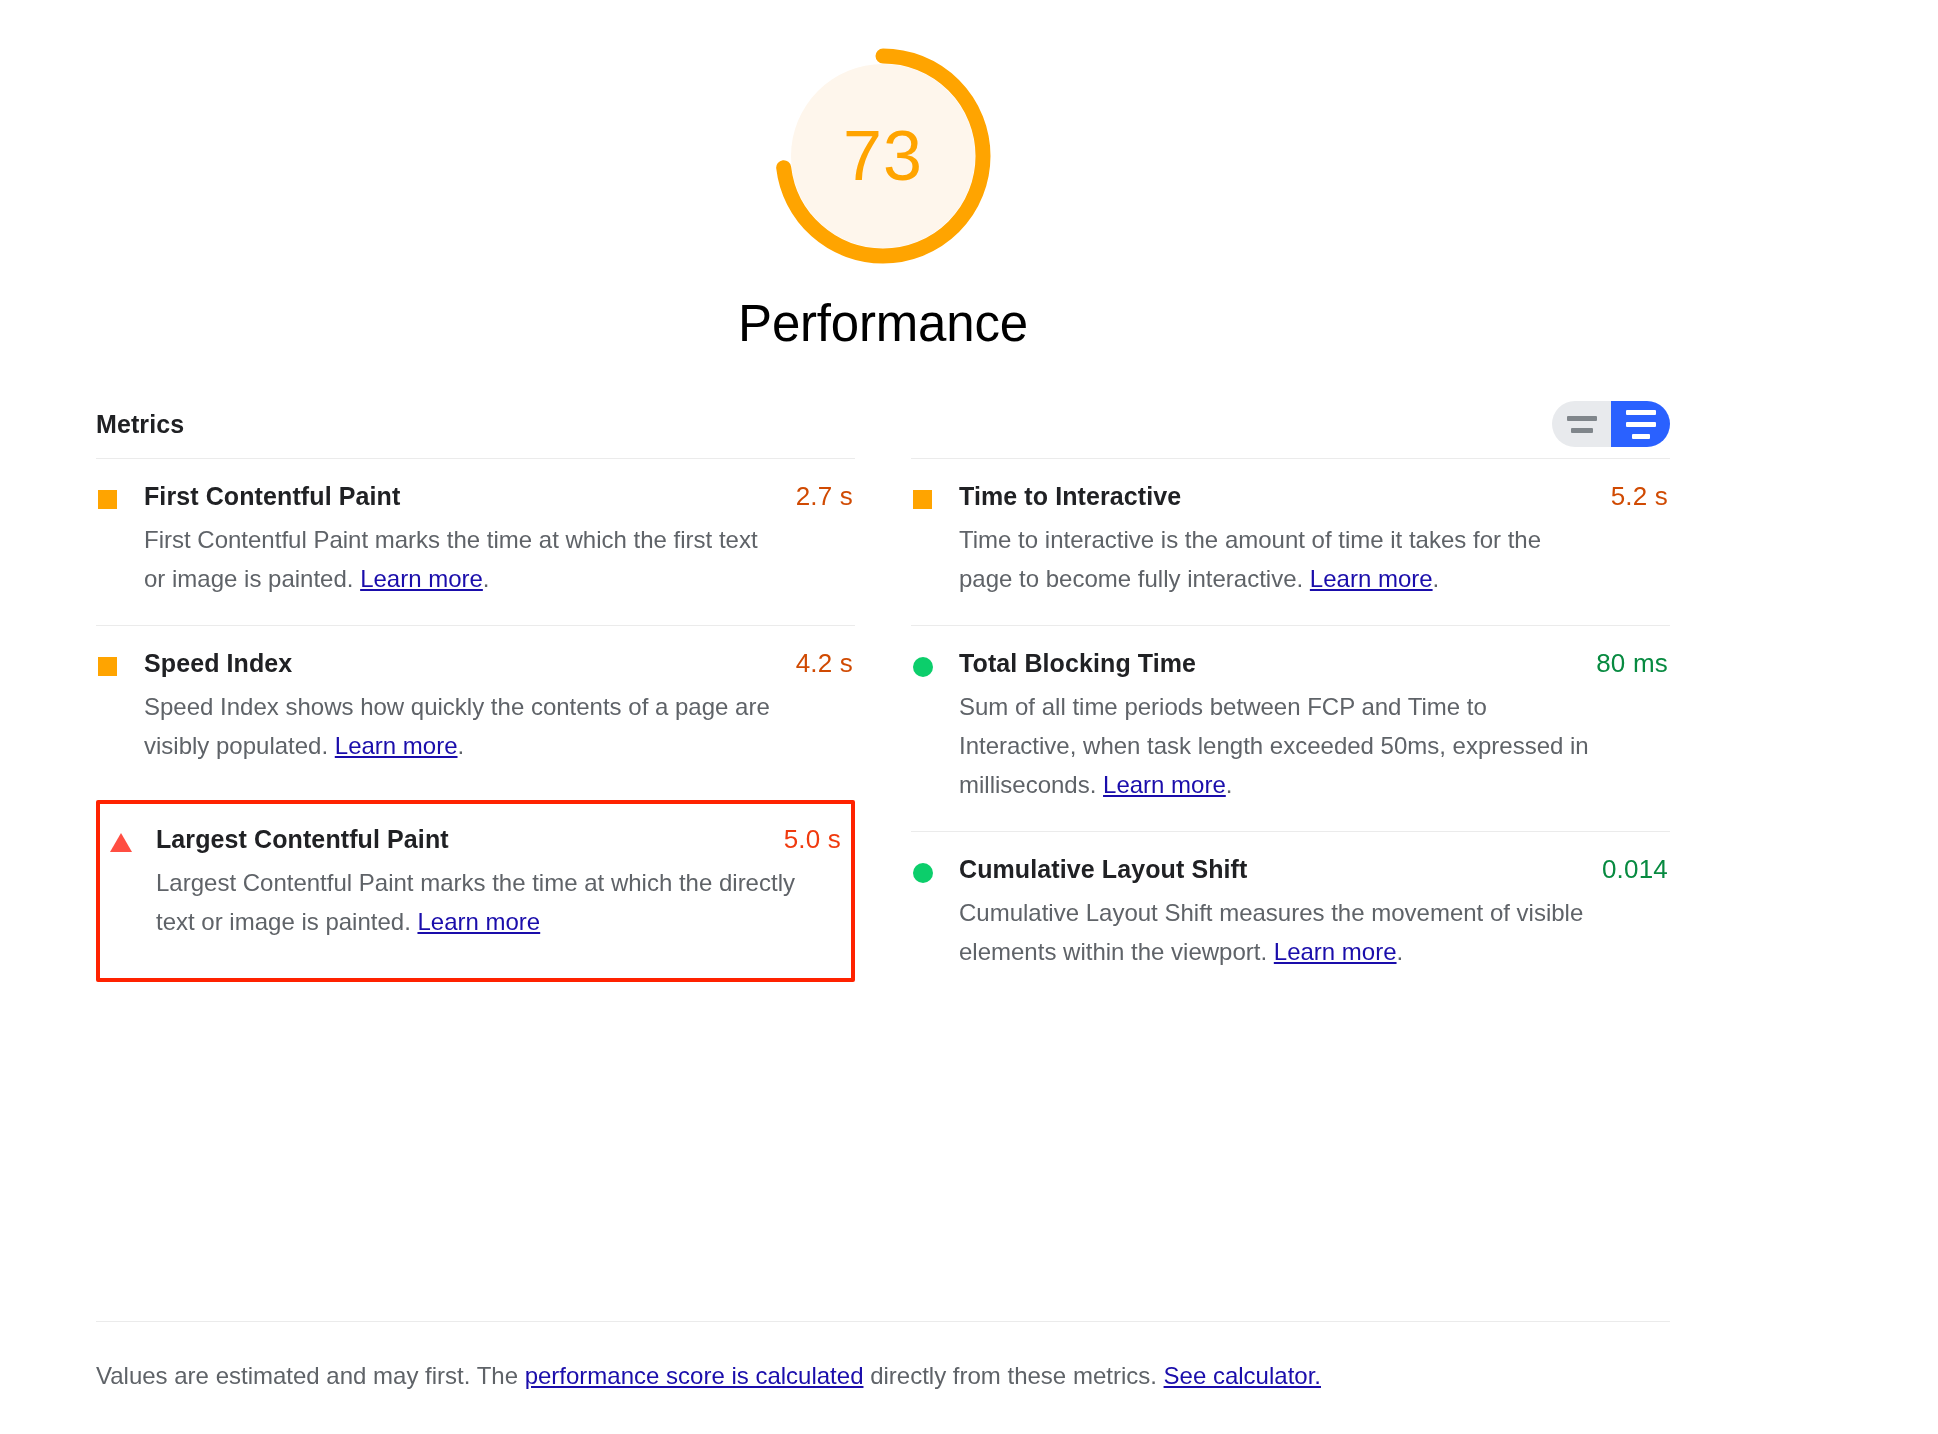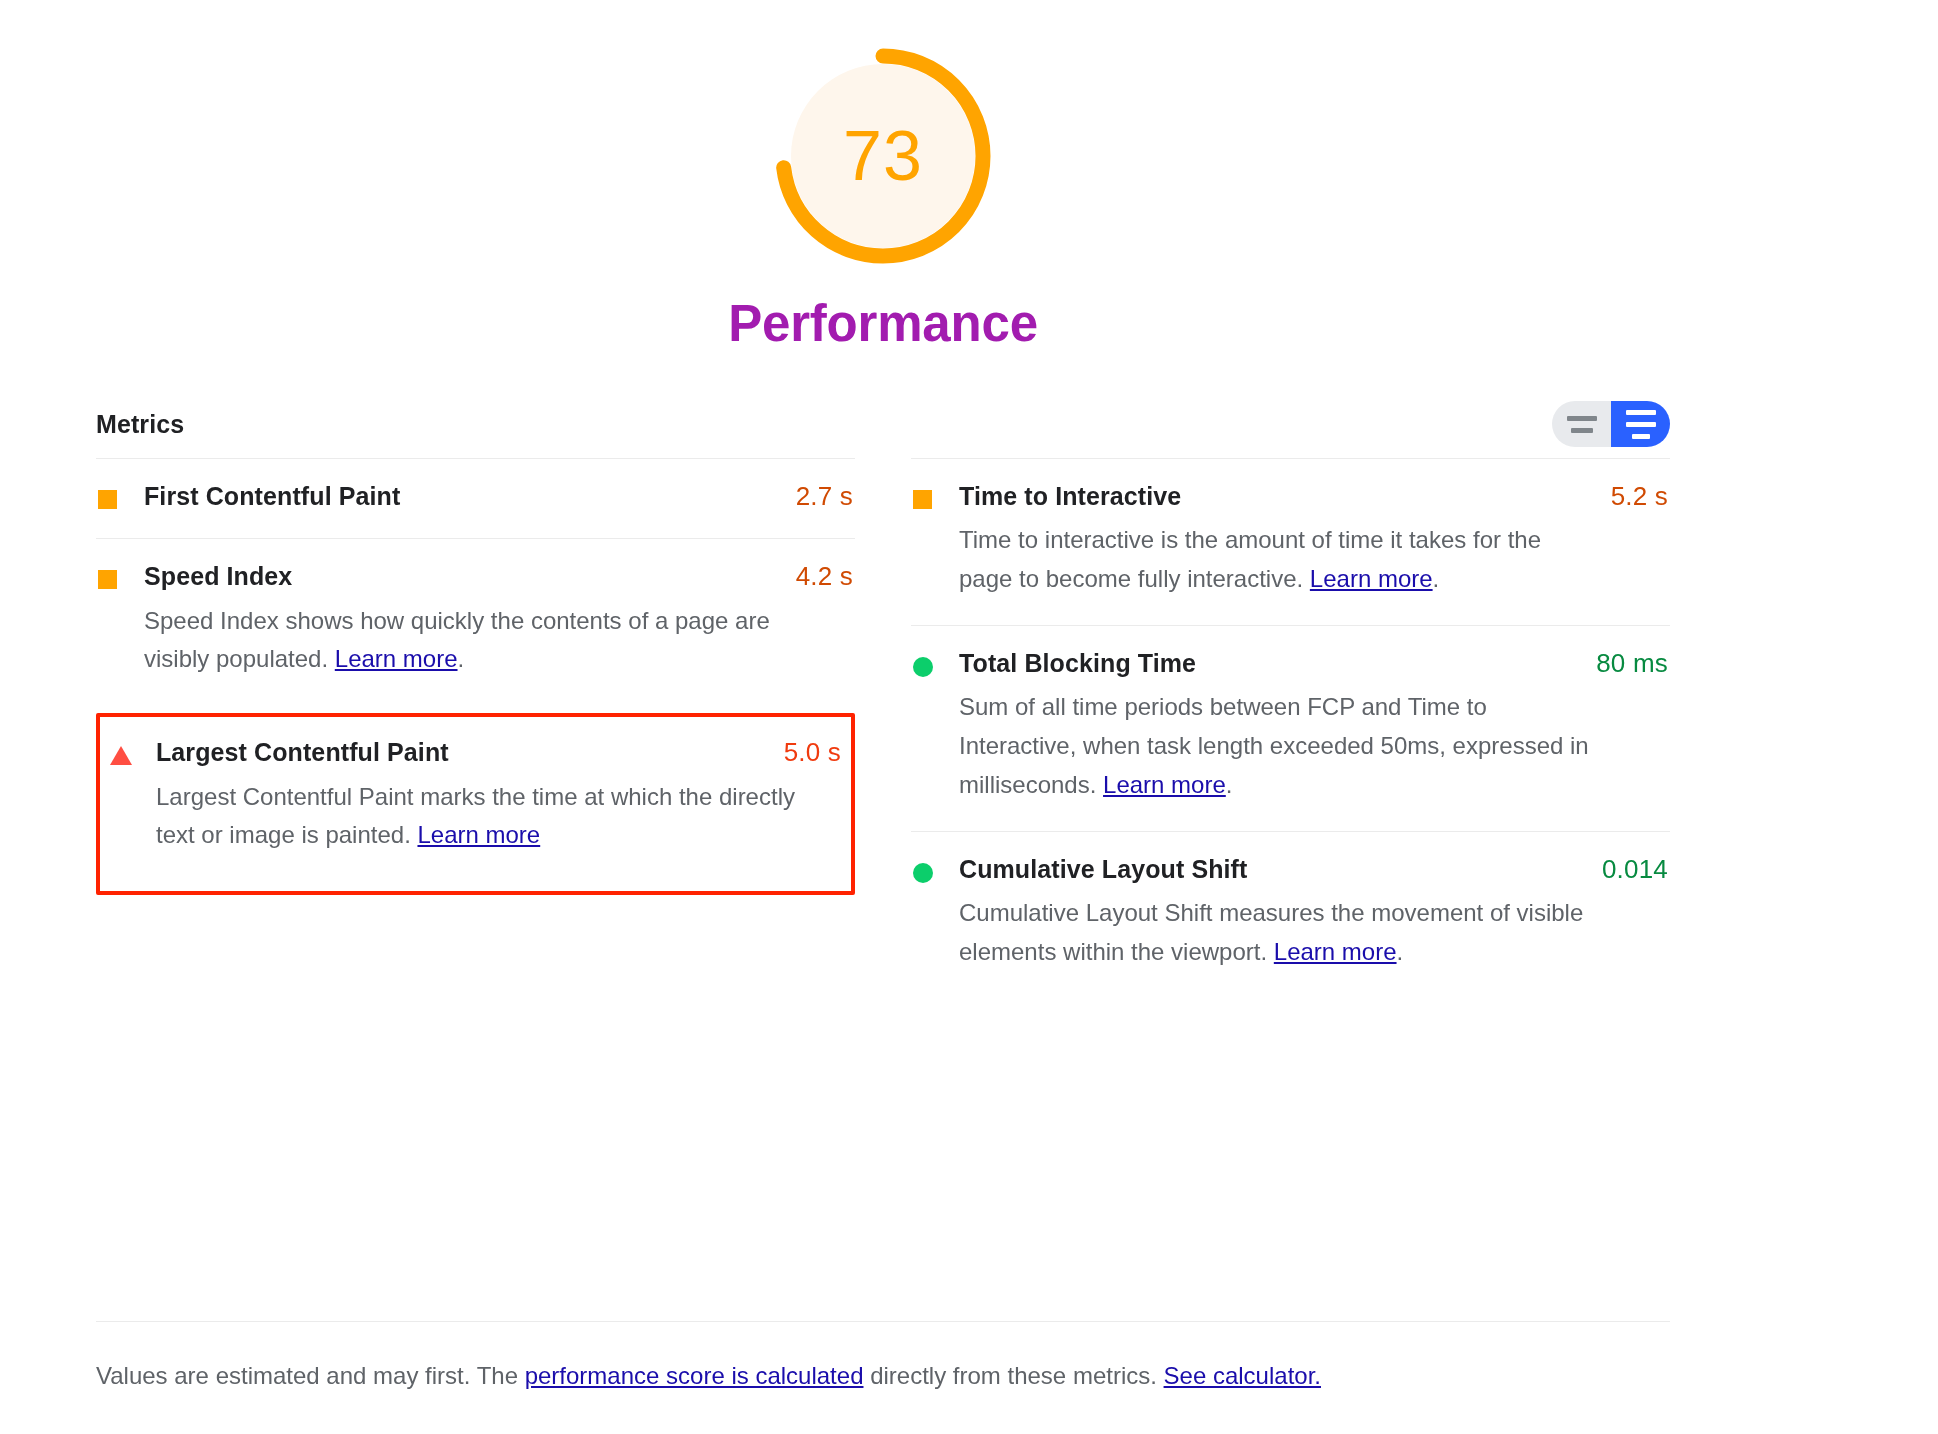--- a/index.html
+++ b/index.html
@@ -57,22 +57,22 @@
     font-size: 70px;
     font-weight: 400;
     letter-spacing: 1px;
     color: #FFA400;
     line-height: 1;
   }
 
   .category-title {
     margin-top: 28px;
     font-size: 51px;
-    font-weight: 700;
-    color: #a21caf;
+    font-weight: 400;
+    color: #000000;
     line-height: 1.1;
     letter-spacing: -0.2px;
   }
 
   
   .metrics-header {
     margin-top: 46px;
     display: flex;
     align-items: center;
     justify-content: space-between;
@@ -278,20 +278,21 @@
     <div class="metrics-col" id="col-left">
         <div class="metric">
           <div class="metric-icon">
             <span class="icon-square" style="background: rgb(255, 164, 0);"></span>
           </div>
           <div class="metric-body">
             <div class="metric-head">
               <div class="metric-name">First Contentful Paint</div>
               <div class="metric-value v-average" style="color: rgb(208, 74, 2);">2.7 s</div>
             </div>
+            <div class="metric-desc"><span>First Contentful Paint marks the time at which the first text or image is painted. </span><a href="#">Learn more</a><span>.</span></div>
           </div>
         </div>
         <div class="metric">
           <div class="metric-icon">
             <span class="icon-square" style="background: rgb(255, 164, 0);"></span>
           </div>
           <div class="metric-body">
             <div class="metric-head">
               <div class="metric-name">Speed Index</div>
               <div class="metric-value v-average" style="color: rgb(208, 74, 2);">4.2 s</div>

